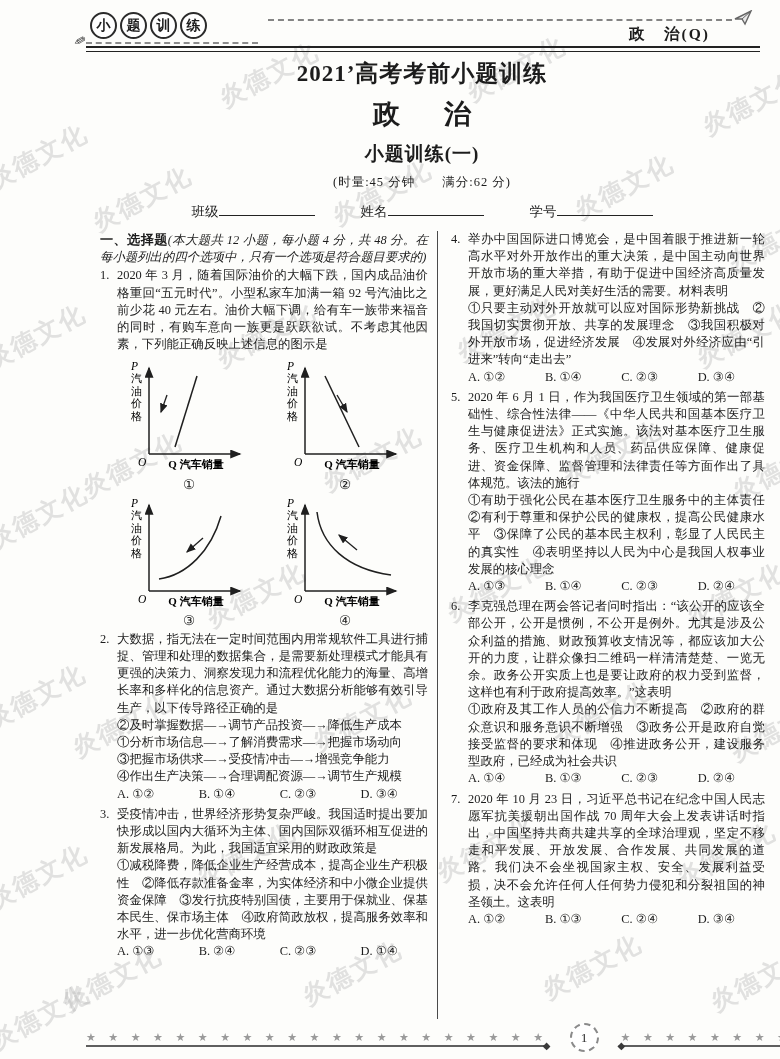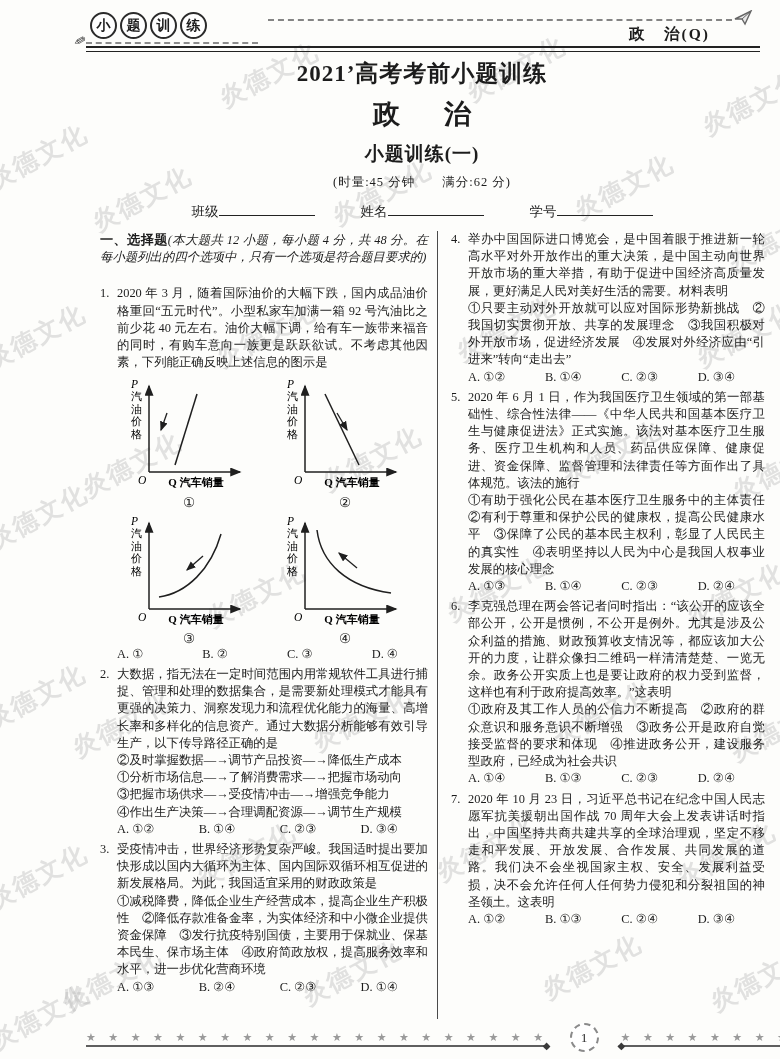--- a/index.html
+++ b/index.html
@@ -29,21 +29,21 @@
   .t-subject{font-size:27px;font-weight:bold;letter-spacing:44px;padding-left:44px;margin-top:7px;}
   .t-set{font-size:19px;font-weight:bold;margin-top:9px;letter-spacing:1px;}
   .t-meta{font-size:12.5px;margin-top:7px;letter-spacing:1px;}
   .fields{margin-top:11px;display:flex;justify-content:center;gap:46px;font-size:13.5px;text-align:center;}
   .blank{display:inline-block;width:96px;border-bottom:1.1px solid #222;height:13px;vertical-align:baseline;}
   
   .body{position:absolute;left:100px;top:231px;width:668px;height:788px;display:flex;overflow:hidden;
         font-size:12.4px;line-height:17.2px;text-align:justify;}
   .col-l{width:328px;flex:none;}
   .col-r{width:314px;flex:none;margin-left:9px;border-left:1.3px solid #4a4a4a;padding-left:13px;}
-  .sec{margin-bottom:19px;}
+  .sec{margin-bottom:1px;}
   .sec b{font-size:13.2px;}
   .sec i{font-style:italic;}
   .q{position:relative;padding-left:17px;margin-bottom:3px;}
   .q .num{position:absolute;left:0;top:0;}
   .subpt{}
   .opts{display:flex;justify-content:space-between;padding-right:30px;}
   
   .charts{display:flex;flex-wrap:wrap;margin:2px 0 0 -6px;}
   .chart{width:156px;text-align:center;}
   .chart-num{font-size:13.5px;line-height:15px;margin-top:-2px;}
@@ -197,25 +197,20 @@
       <line x1="38" y1="99" x2="38" y2="13" marker-end="url(#ah3)"></line>
       <line x1="38" y1="99" x2="129" y2="99" marker-end="url(#ah3)"></line>
       <path d="M50,20 C54,53 80,77 124,83" fill="none"></path>
       <line x1="90" y1="58" x2="72" y2="43" stroke-width="1.3" marker-end="url(#ah3)"></line>
     </g>
     <text x="20" y="15" font-size="11.5" font-style="italic">P</text>
     <text font-size="11"><tspan x="20" y="27">汽</tspan><tspan x="20" y="39.6">油</tspan><tspan x="20" y="52.2">价</tspan><tspan x="20" y="64.8">格</tspan></text>
     <text x="27" y="111" font-size="11.5" font-style="italic">O</text>
     <text x="85" y="113" font-size="11" text-anchor="middle" font-weight="bold">Q 汽车销量</text>
   </svg><div class="chart-num">④</div></div>
-            </div><div class="opts">
-              <span>A. ①</span>
-              <span>B. ②</span>
-              <span>C. ③</span>
-              <span>D. ④</span>
             </div></div>
           <div class="q"><span class="num">2.</span><span>大数据，指无法在一定时间范围内用常规软件工具进行捕捉、管理和处理的数据集合，是需要新处理模式才能具有更强的决策力、洞察发现力和流程优化能力的海量、高增长率和多样化的信息资产。通过大数据分析能够有效引导生产，以下传导路径正确的是</span><div class="subpt">②及时掌握数据—→调节产品投资—→降低生产成本</div><div class="subpt">①分析市场信息—→了解消费需求—→把握市场动向</div><div class="subpt">③把握市场供求—→受疫情冲击—→增强竞争能力</div><div class="subpt">④作出生产决策—→合理调配资源—→调节生产规模</div><div class="opts">
               <span>A. ①②</span>
               <span>B. ①④</span>
               <span>C. ②③</span>
               <span>D. ③④</span>
             </div></div>
           <div class="q"><span class="num">3.</span><span>受疫情冲击，世界经济形势复杂严峻。我国适时提出要加快形成以国内大循环为主体、国内国际双循环相互促进的新发展格局。为此，我国适宜采用的财政政策是</span><div class="subpt">①减税降费，降低企业生产经营成本，提高企业生产积极性　②降低存款准备金率，为实体经济和中小微企业提供资金保障　③发行抗疫特别国债，主要用于保就业、保基本民生、保市场主体　④政府简政放权，提高服务效率和水平，进一步优化营商环境</div><div class="opts">
               <span>A. ①③</span>
               <span>B. ②④</span>

